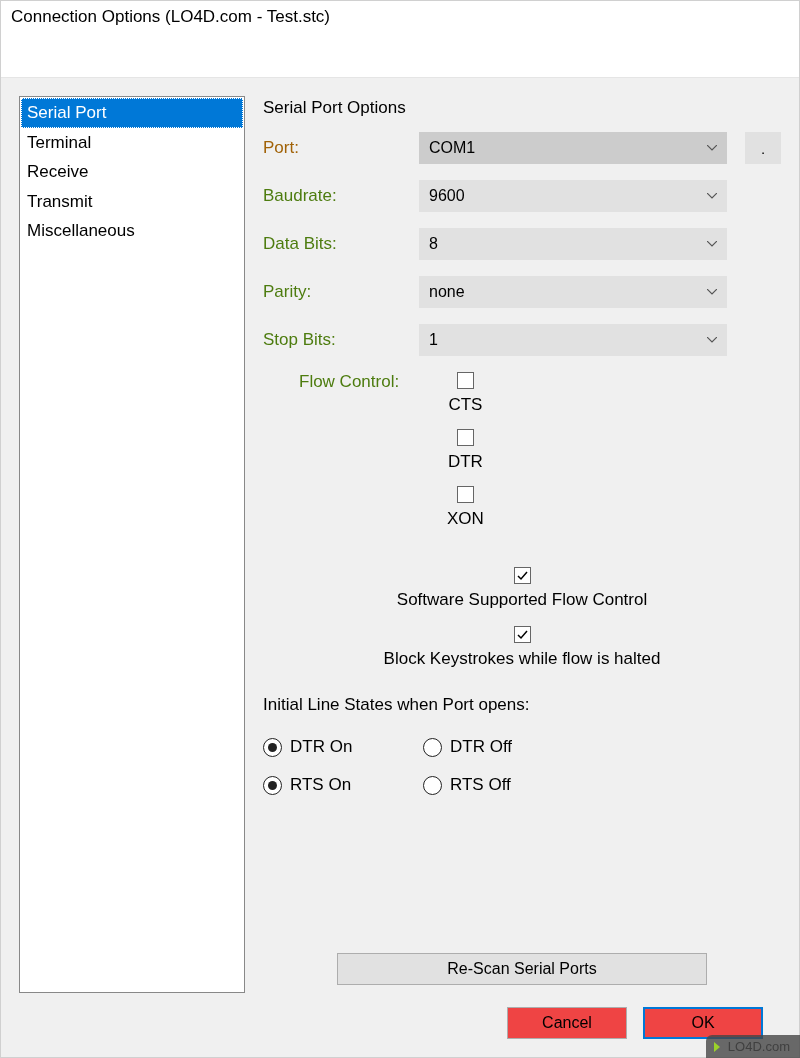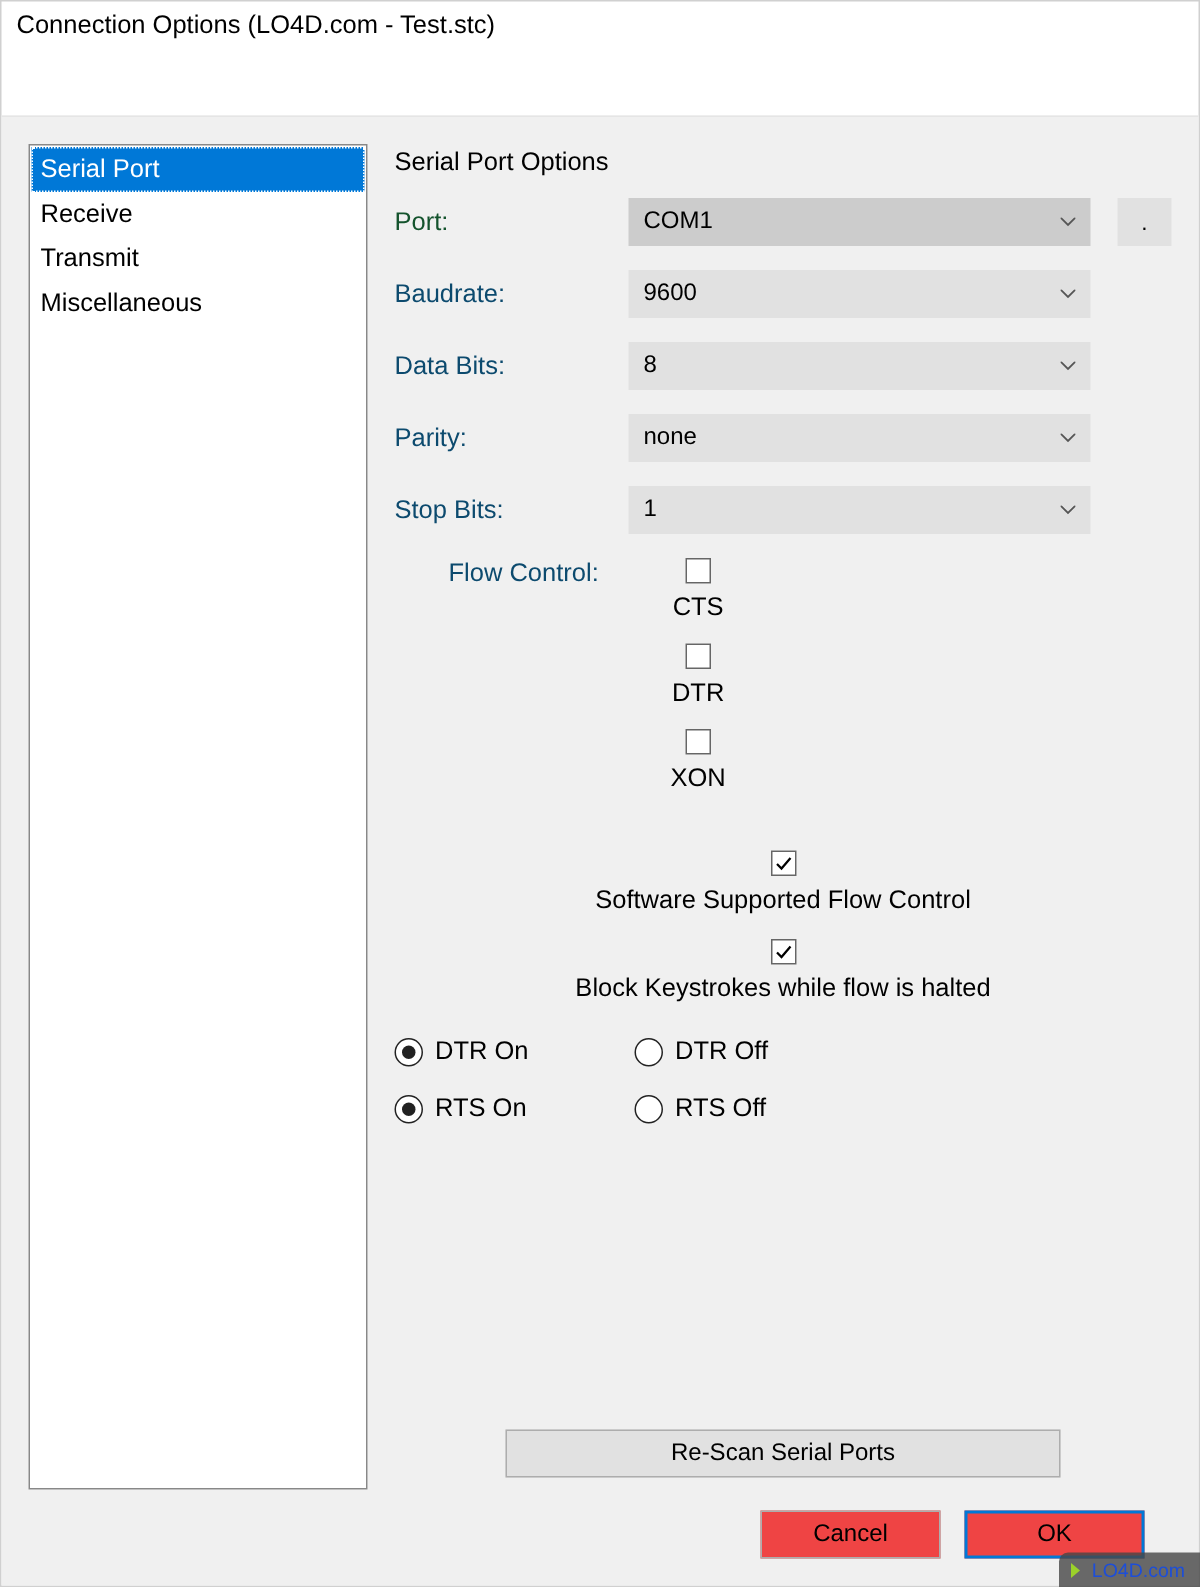--- a/index.html
+++ b/index.html
@@ -76,23 +76,23 @@
       flex: 1;
     }
     .row {
       display: flex;
       align-items: center;
       gap: 8px;
     }
     .field-label {
       width: 148px;
       font-size: 17px;
-      color: #0c4a6e;
-    }
-    .field-label.disabled { color: #14532d; }
+      color: #4d7c0f;
+    }
+    .field-label.disabled { color: #a16207; }
     .combo {
       position: relative;
       width: 308px;
       height: 32px;
       background: #e1e1e1;
       display: flex;
       align-items: center;
       padding: 0 28px 0 10px;
       font-size: 16px;
     }
@@ -200,21 +200,21 @@
       border: 1px solid #adadad;
     }
     .btn.primary {
       border: 2px solid #0078d7;
     }
     .watermark {
       position: absolute;
       right: 0;
       bottom: 0;
       background: rgba(70,70,70,0.8);
-      color: #1d4ed8;
+      color: #404040;
       font-size: 13px;
       padding: 4px 10px 4px 22px;
       border-top-left-radius: 6px;
       display: flex;
       align-items: center;
       gap: 6px;
       font-family: Arial, sans-serif;
     }
     .watermark .wm-arrow {
       width: 0; height: 0;
@@ -229,20 +229,21 @@
 </head>
 <body>
 
 <div class="window">
   <div class="titlebar">Connection Options (LO4D.com - Test.stc)</div>
   <div class="client">
     <div class="main-area">
 
       <div class="sidebar">
         <div class="sidebar-item selected">Serial Port</div>
+        <div class="sidebar-item">Terminal</div>
         <div class="sidebar-item">Receive</div>
         <div class="sidebar-item">Transmit</div>
         <div class="sidebar-item">Miscellaneous</div>
       </div>
 
       <div class="content">
         <div class="section-title">Serial Port Options</div>
         <div class="form">
 
           <div class="row">
@@ -343,20 +344,21 @@
 
           <div class="checkbox-row">
             <span class="checkbox checked">
               <svg viewBox="0 0 13 13">
                   <path d="M2 7 L5 10 L11 3" fill="none" stroke="#000" stroke-width="1.5"></path>
                 </svg>
             </span>
             <span>Block Keystrokes while flow is halted</span>
           </div>
 
+          <div class="ils-label">Initial Line States when Port opens:</div>
 
           <div class="radio-grid">
             <div class="radio-cell">
               <span class="radio selected">
                   <span class="dot"></span>
                 </span>
               <span>DTR On</span>
             </div>
             <div class="radio-cell">
               <span class="radio"></span>

